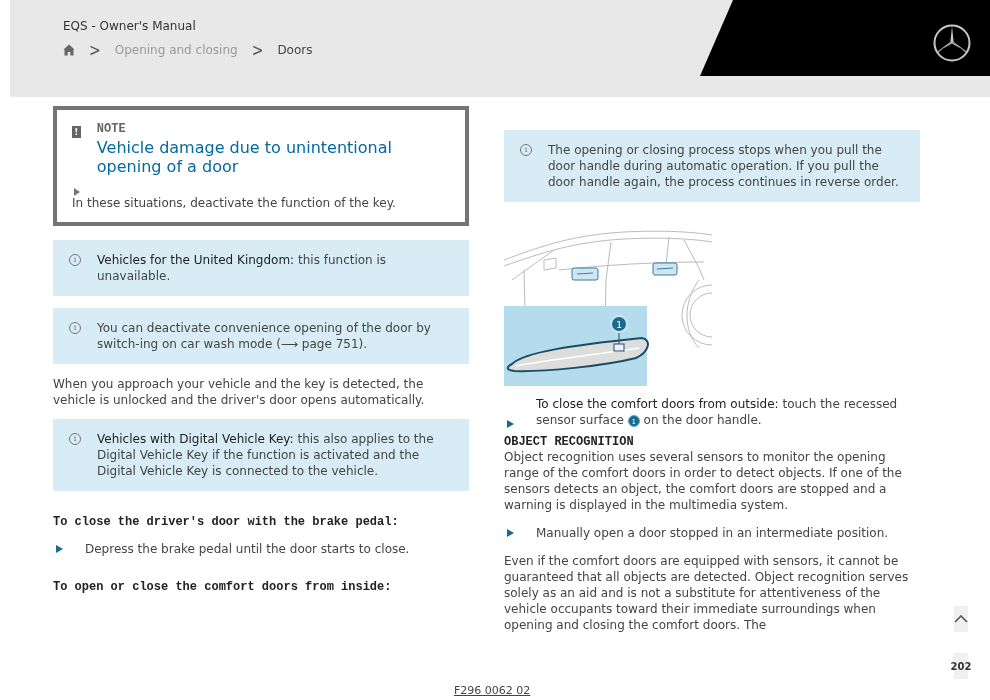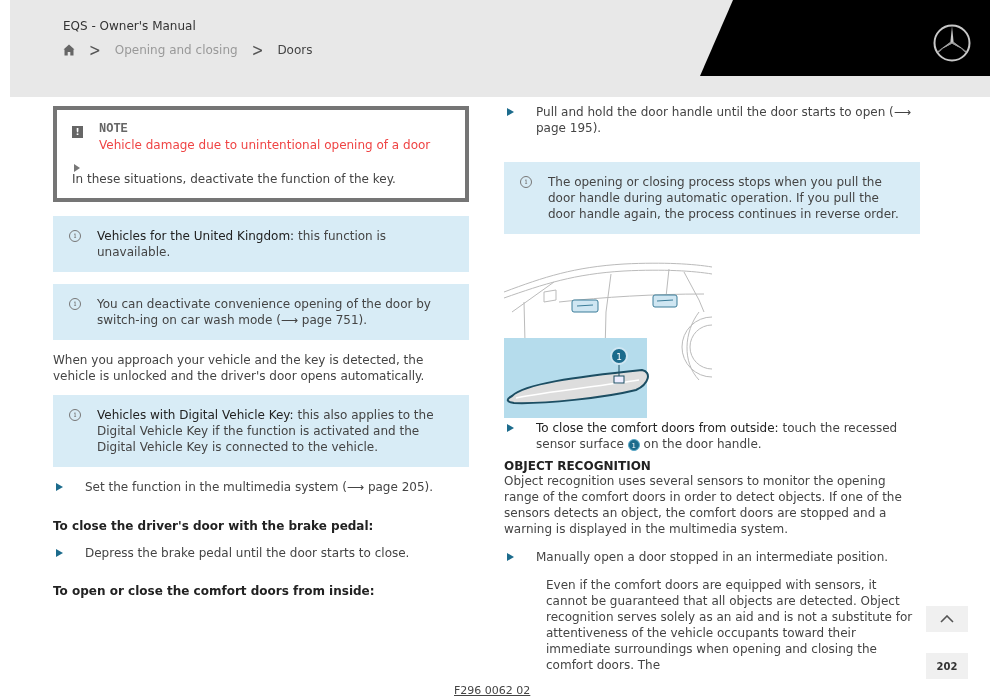--- a/index.html
+++ b/index.html
@@ -16,40 +16,40 @@
     .bc-link { color: #999; margin-right: 14px; }
     .bc-current { color: #444; }
 
     .col-left { position: absolute; left: 53px; top: 106px; width: 416px; }
     .col-right { position: absolute; left: 504px; top: 104px; width: 416px; }
 
     .note-box { border: 4px solid #757575; padding: 12px 14px 12px 15px; background: #fff; }
     .note-head { display: flex; }
     .note-icon { width: 11px; height: 12px; background: #666; color: #fff; font-size: 9px; font-weight: bold; text-align: center; line-height: 12px; margin-top: 4px; margin-right: 16px; }
     .note-title { font-weight: bold; color: #666; font-size: 12px; font-family: Liberation Mono, monospace; }
-    .note-sub { color: #ef4444; font-size: 12px; margin-top: 2px; }
+    .note-sub { color: #0369a1; font-size: 16px; margin-top: 2px; }
     .bullet-list { list-style: none; margin-top: 4px; }
     .bullet-list li { display: flex; line-height: 20px; font-size: 12px; color: #444; }
     .dot { width: 4px; height: 4px; background: #666; border-radius: 50%; margin: 8px 24px 0 3px; flex-shrink: 0; }
     .note-action { display: flex; margin-top: 8px; font-size: 12px; color: #444; flex-direction: column; }
     .tri-gray { width: 0; height: 0; border-top: 4px solid transparent; border-bottom: 4px solid transparent; border-left: 6px solid #777; margin: 4px 20px 0 2px; flex-shrink: 0; }
 
     .info-box { background: #d8ecf6; padding: 12px 14px 12px 14px; display: flex; font-size: 12px; line-height: 16px; color: #444; }
     .info-icon { width: 12px; height: 12px; border: 1px solid #777; border-radius: 50%; font-size: 8px; line-height: 10px; text-align: center; color: #777; margin: 2px 16px 0 2px; flex-shrink: 0; font-family: "DejaVu Serif", serif; }
     .bold { font-weight: normal; color: #222; }
 
     .para { font-size: 12px; line-height: 16px; color: #444; }
     .step { display: flex; font-size: 12px; line-height: 16px; color: #444; }
     .tri-blue { width: 0; height: 0; border-top: 4px solid transparent; border-bottom: 4px solid transparent; border-left: 7px solid #1c6b8c; margin: 4px 22px 0 3px; flex-shrink: 0; }
-    .subhead { font-weight: bold; font-size: 12px; color: #222; }
+    .subhead { font-weight: bold; font-size: 12px; color: #222; font-family: Liberation Mono, monospace; }
 
     .figure { position: relative; width: 208px; height: 166px; margin-top: 18px; }
     .sensor-inline { display: inline-block; width: 12px; height: 12px; border-radius: 50%; background: #1c6b8c; color: #fff; font-size: 7px; text-align: center; line-height: 12px; vertical-align: middle; border: 1px solid #5aa9c8; }
 
-    .side-btn { position: absolute; width: 42px; height: 26px; background: #f0f0f0; right: 22px; display: flex; align-items: center; justify-content: center; color: #555; }
+    .side-btn { position: absolute; width: 14px; height: 26px; background: #f0f0f0; right: 22px; display: flex; align-items: center; justify-content: center; color: #555; }
     .footer-code { position: absolute; left: 454px; top: 684px; font-size: 11px; color: #444; text-decoration: underline; }
   </style>
 </head>
 <body>
 
 <div class="header">
   <div class="doc-title">EQS - Owner's Manual</div>
   <div class="breadcrumb">
     <svg class="bc-home" viewBox="0 0 12 12">
       <path d="M6 0.5 L11.5 5.5 L10.5 5.5 L10.5 11.5 L7.3 11.5 L7.3 8 L4.7 8 L4.7 11.5 L1.5 11.5 L1.5 5.5 L0.5 5.5 Z" fill="#666"></path>
@@ -95,40 +95,32 @@
     <span>You can deactivate convenience opening of the door by switch-ing on car wash mode (⟶ page 751).</span>
   </div>
 
   <div class="para" style="margin-top:12px;">When you approach your vehicle and the key is detected, the vehicle is unlocked and the driver's door opens automatically.</div>
 
   <div class="info-box" style="margin-top:11px;">
     <span class="info-icon">i</span>
     <span><span class="bold">Vehicles with Digital Vehicle Key:</span><span> this also applies to the Digital Vehicle Key if the function is activated and the Digital Vehicle Key is connected to the vehicle.</span></span>
   </div>
 
-  <div class="step" style="margin-top:12px;">
-    <span class="tri-blue"></span>
-    <span>Set the function in the multimedia system (⟶ page 205).</span>
-  </div>
 
   <div class="subhead" style="margin-top:24px;">To close the driver's door with the brake pedal:</div>
 
   <div class="step" style="margin-top:12px;">
     <span class="tri-blue"></span>
     <span>Depress the brake pedal until the door starts to close.</span>
   </div>
 
   <div class="subhead" style="margin-top:23px;">To open or close the comfort doors from inside:</div>
 </div>
 
 <div class="col-right">
-  <div class="step">
-    <span class="tri-blue"></span>
-    <span>Pull and hold the door handle until the door starts to open (⟶ page 195).</span>
-  </div>
 
   <div class="info-box" style="margin-top:26px;">
     <span class="info-icon">i</span>
     <span>The opening or closing process stops when you pull the door handle during automatic operation. If you pull the door handle again, the process continues in reverse order.</span>
   </div>
 
   <div class="figure">
     <svg width="208" height="166" viewBox="0 0 208 166">
       <g fill="none" stroke="#bbb" stroke-width="1">
         <path d="M0 40 C 40 25, 70 15, 120 12 C 160 10, 190 12, 208 15"></path>
@@ -151,34 +143,34 @@
       <rect x="0" y="86" width="143" height="80" fill="#b5dcec"></rect>
       <path d="M8 144 C 20 132, 70 125, 138 118 C 148 120, 145 132, 132 138 C 100 146, 40 152, 10 151 C 2 150, 2 147, 8 144 Z" fill="#ddd" stroke="#1c4e63" stroke-width="2"></path>
       <path d="M12 146 C 40 140, 90 135, 135 128" fill="none" stroke="#fff" stroke-width="1.5"></path>
       <rect x="110" y="124" width="10" height="7" fill="#eef" stroke="#1c4e63"></rect>
       <line x1="115" y1="124" x2="115" y2="112" stroke="#1c4e63"></line>
       <circle cx="115" cy="104" r="8" fill="#1c6b8c" stroke="#cfe6f2" stroke-width="2"></circle>
       <text x="115" y="107.5" text-anchor="middle" font-size="9" fill="#fff" font-family="DejaVu Sans, sans-serif">1</text>
     </svg>
   </div>
 
-  <div class="step" style="margin-top:2px;">
+  <div class="step" style="margin-top:10px;align-items:flex-end;">
     <span class="tri-blue"></span>
     <span><span class="bold">To close the comfort doors from outside:</span><span> touch the recessed sensor surface </span><span class="sensor-inline">1</span><span> on the door handle.</span></span>
   </div>
 
   <div class="subhead" style="margin-top:7px;">OBJECT RECOGNITION</div>
   <div class="para">Object recognition uses several sensors to monitor the opening range of the comfort doors in order to detect objects. If one of the sensors detects an object, the comfort doors are stopped and a warning is displayed in the multimedia system.</div>
 
   <div class="step" style="margin-top:12px;">
     <span class="tri-blue"></span>
     <span>Manually open a door stopped in an intermediate position.</span>
   </div>
 
-  <div class="para" style="margin-top:12px;margin-left:42px;">Even if the comfort doors are equipped with sensors, it cannot be guaranteed that all objects are detected. Object recognition serves solely as an aid and is not a substitute for attentiveness of the vehicle occupants toward their immediate surroundings when opening and closing the comfort doors. The</div>
+  <div class="para" style="margin-top:12px;">Even if the comfort doors are equipped with sensors, it cannot be guaranteed that all objects are detected. Object recognition serves solely as an aid and is not a substitute for attentiveness of the vehicle occupants toward their immediate surroundings when opening and closing the comfort doors. The</div>
 </div>
 
 <div class="side-btn" style="top:606px;">
   <svg width="14" height="8" viewBox="0 0 14 8">
       <path d="M1 7 L7 1 L13 7" fill="none" stroke="#555" stroke-width="1.6"></path>
     </svg>
 </div>
 <div class="side-btn" style="top:653px; font-size:10px; font-weight:bold; color:#333;">202</div>
 
 <div class="footer-code">F296 0062 02</div>

